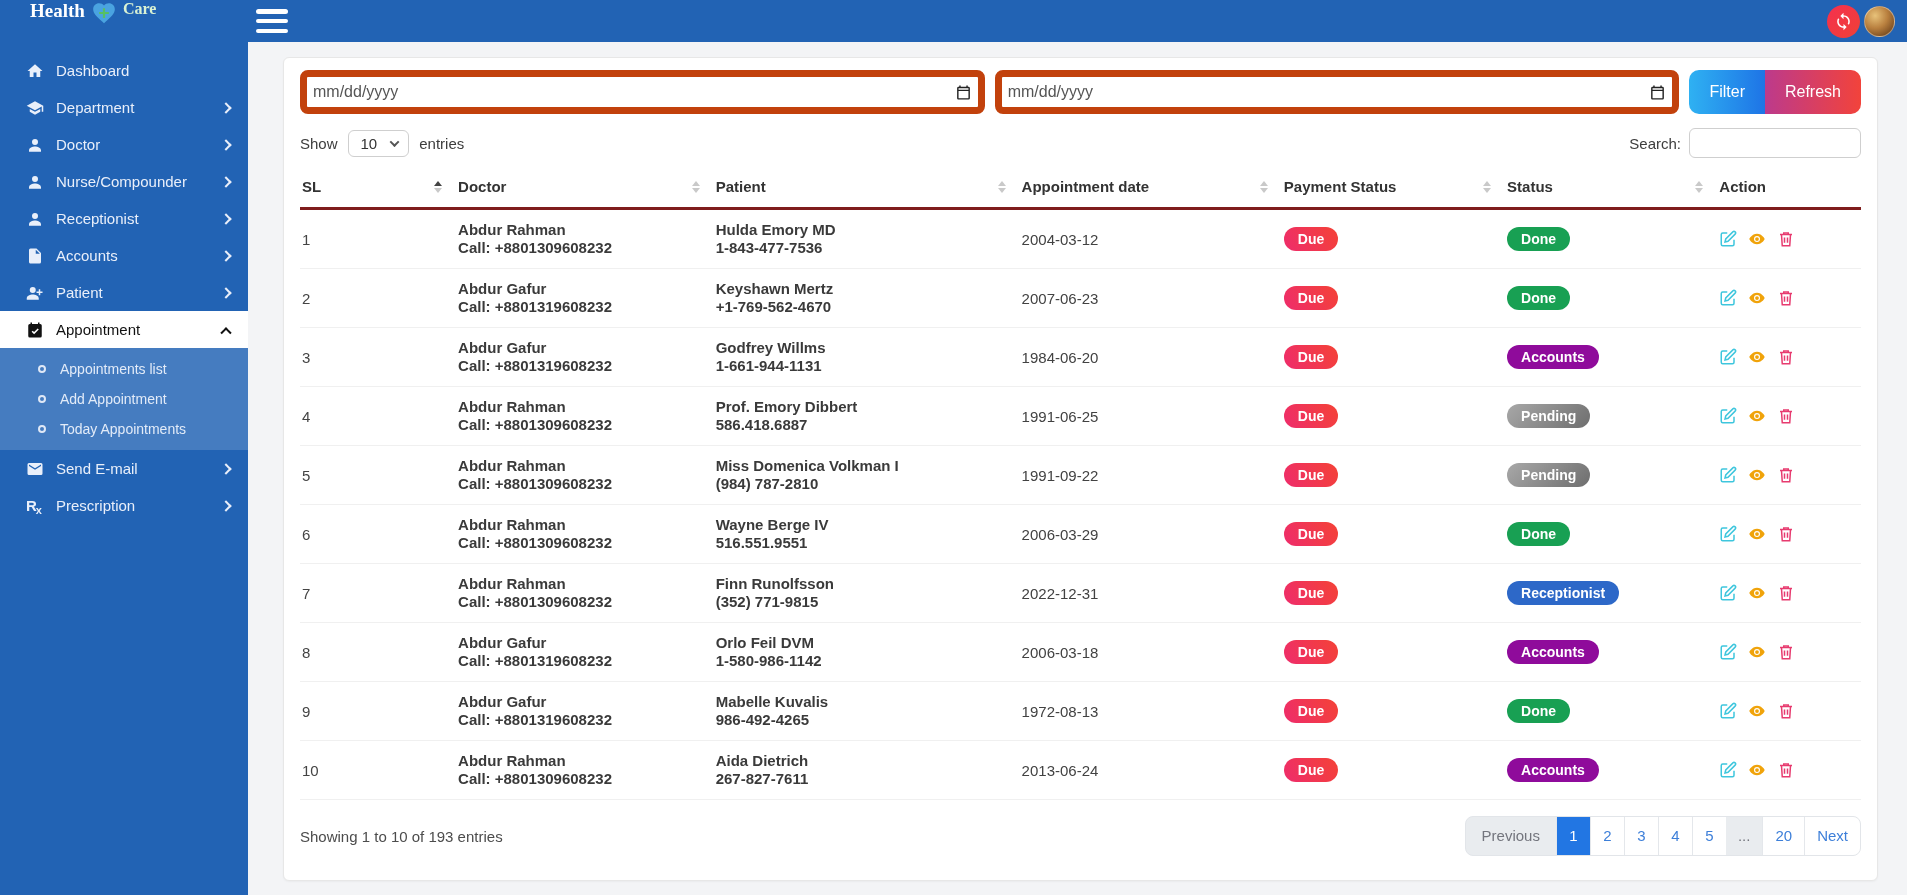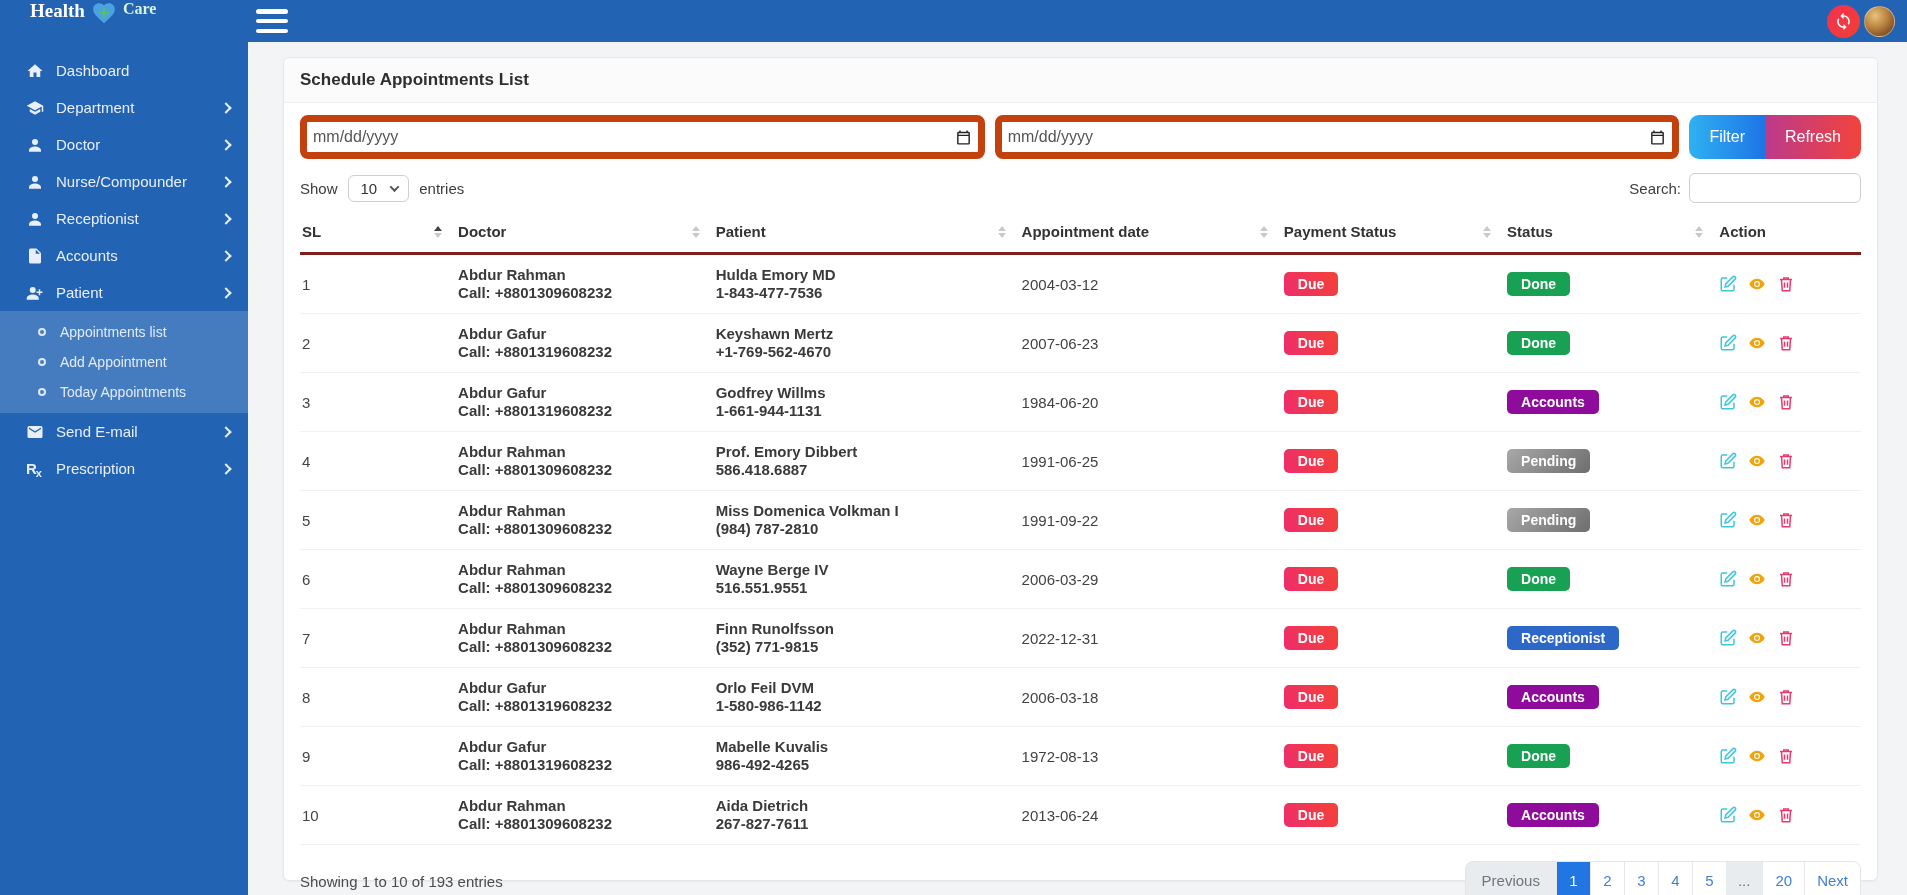--- a/index.html
+++ b/index.html
@@ -75,21 +75,21 @@
   .sort { display:inline-flex; flex-direction:column; gap:2px; margin-right:14px; }
   .sort i { width:0; height:0; border-left:4px solid transparent; border-right:4px solid transparent; }
   .sort .up { border-bottom:5px solid #c9c9c9; }
   .sort .down { border-top:5px solid #c9c9c9; }
   .sort.asc .up { border-bottom-color:#444; }
   th:nth-child(1){width:10%;} th:nth-child(2){width:16.5%;} th:nth-child(3){width:19.6%;}
   th:nth-child(4){width:16.8%;} th:nth-child(5){width:14.3%;} th:nth-child(6){width:13.6%;} th:nth-child(7){width:9.2%;}
   td { padding:11px 2px; border-bottom:1px solid #f0f0f0; font-size:15px; color:#424242; vertical-align:middle; }
   .cell-two b { display:block; font-weight:bold; color:#3a3a3a; line-height:18px; }
   .sl { color:#444; }
-  .pill { display:inline-block; padding:4px 14px; border-radius:5px; color:#fff; font-size:14px; font-weight:bold; }
+  .pill { display:inline-block; padding:4px 14px; border-radius:12px; color:#fff; font-size:14px; font-weight:bold; }
   .pill-due { background:linear-gradient(60deg,var(--due-start,#ee2c6c),var(--due-end,#f44236)); }
   .pill-done { background:var(--done-green,#18a053); }
   .pill-accounts { background:var(--accounts-purple,#8f0b9b); }
   .pill-pending { background:linear-gradient(135deg,var(--pending-start,#a8a8a8),var(--pending-end,#6e6e6e)); }
   .pill-receptionist { background:var(--receptionist-blue,#2d68c8); }
   .actions { display:flex; gap:11px; align-items:center; }
   .icon-btn { background:none; border:none; cursor:pointer; width:18px; height:18px; padding:0; display:inline-flex; }
   .icon-btn svg { width:18px; height:18px; }
   .icon-edit { color:var(--edit-icon,#3ec6dd); }
   .icon-view { color:var(--view-icon,#f0a30a); }
@@ -176,20 +176,29 @@
       </div>
       <div class="menu-item">
         <span class="mi-icon">
           <svg viewBox="0 0 24 24">
             <path fill="currentColor" d="M9 12a4 4 0 1 0 0-8 4 4 0 0 0 0 8zm0 2c-3.3 0-8 1.7-8 5v2h16v-2c0-3.3-4.7-5-8-5zm10-4V7h-2v3h-3v2h3v3h2v-3h3v-2h-3z"></path>
           </svg>
         </span>
         <span class="mi-label">Patient</span>
         <span class="chev right"></span>
       </div>
+      <div class="menu-item active">
+        <span class="mi-icon">
+          <svg viewBox="0 0 24 24">
+            <path fill="currentColor" fill-rule="evenodd" d="M19 4h-1V2h-2v2H8V2H6v2H5a2 2 0 0 0-2 2v14a2 2 0 0 0 2 2h14a2 2 0 0 0 2-2V6a2 2 0 0 0-2-2zm-8.2 13.6-3.3-3.3 1.4-1.4 1.9 1.9 4.8-4.8 1.4 1.4-6.2 6.2z"></path>
+          </svg>
+        </span>
+        <span class="mi-label">Appointment</span>
+        <span class="chev up"></span>
+      </div>
       <div class="submenu">
         <div class="submenu-item">
           <span class="bullet"></span>
           <span>Appointments list</span>
         </div>
         <div class="submenu-item">
           <span class="bullet"></span>
           <span>Add Appointment</span>
         </div>
         <div class="submenu-item">
@@ -228,23 +237,20 @@
         <svg viewBox="0 0 24 24">
             <path fill="#ffffff" d="M12 4V1L8 5l4 4V6c3.31 0 6 2.69 6 6 0 1.01-.25 1.97-.7 2.8l1.46 1.46A7.93 7.93 0 0 0 20 12c0-4.42-3.58-8-8-8zm0 14c-3.31 0-6-2.69-6-6 0-1.01.25-1.97.7-2.8L5.24 7.74A7.93 7.93 0 0 0 4 12c0 4.42 3.58 8 8 8v3l4-4-4-4v3z"></path>
           </svg>
       </button>
       <div class="avatar"></div>
     </div>
   </header>
 
   <div class="content">
     <div class="card">
-      <div class="card-header">
-        <span class="card-title">Schedule Appointments List</span>
-      </div>
       <div class="card-body">
         <div class="filter-row">
           <div class="date-input">
             <span class="ph">mm/dd/yyyy</span>
             <span class="cal">
               <svg viewBox="0 0 24 24" fill="currentColor">
                   <path d="M19 4h-1V2h-2v2H8V2H6v2H5a2 2 0 0 0-2 2v14c0 1.1.9 2 2 2h14a2 2 0 0 0 2-2V6a2 2 0 0 0-2-2zm0 16H5V10h14v10zM5 8V6h14v2H5z"></path>
                 </svg>
             </span>
           </div>

